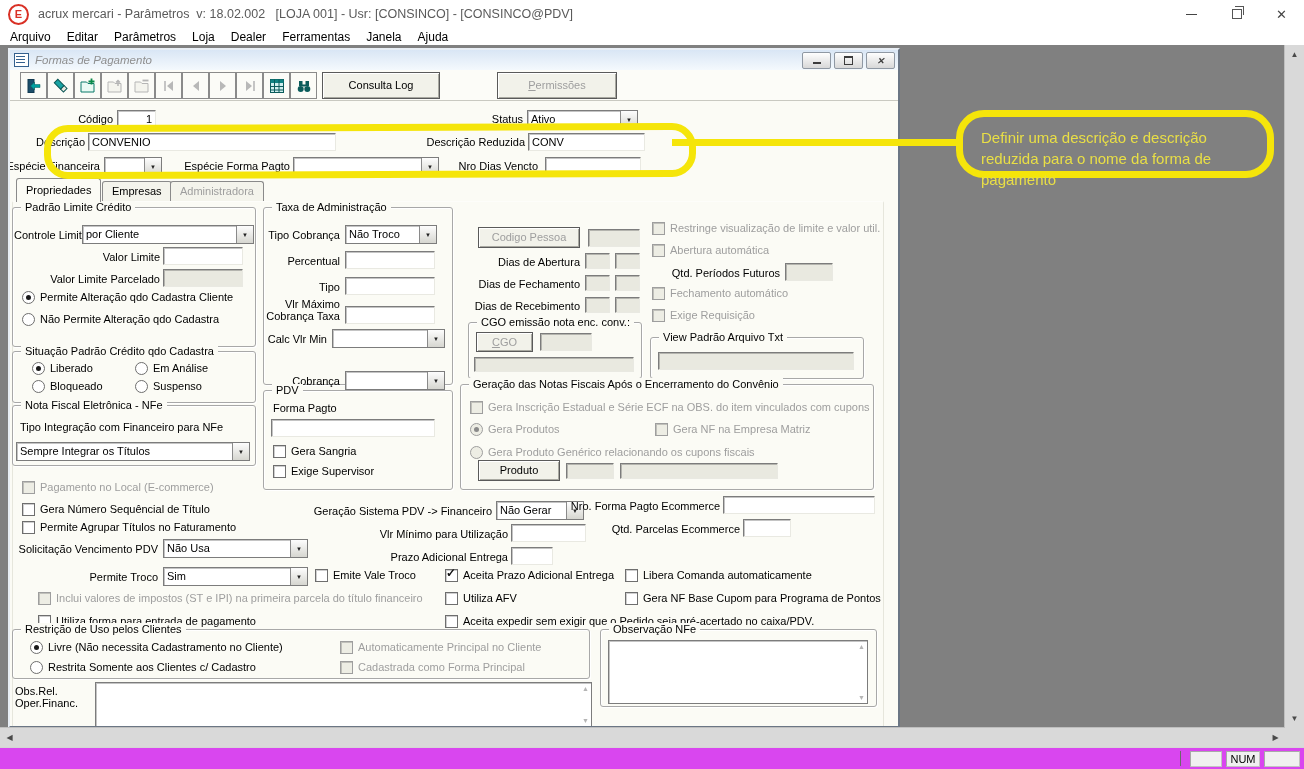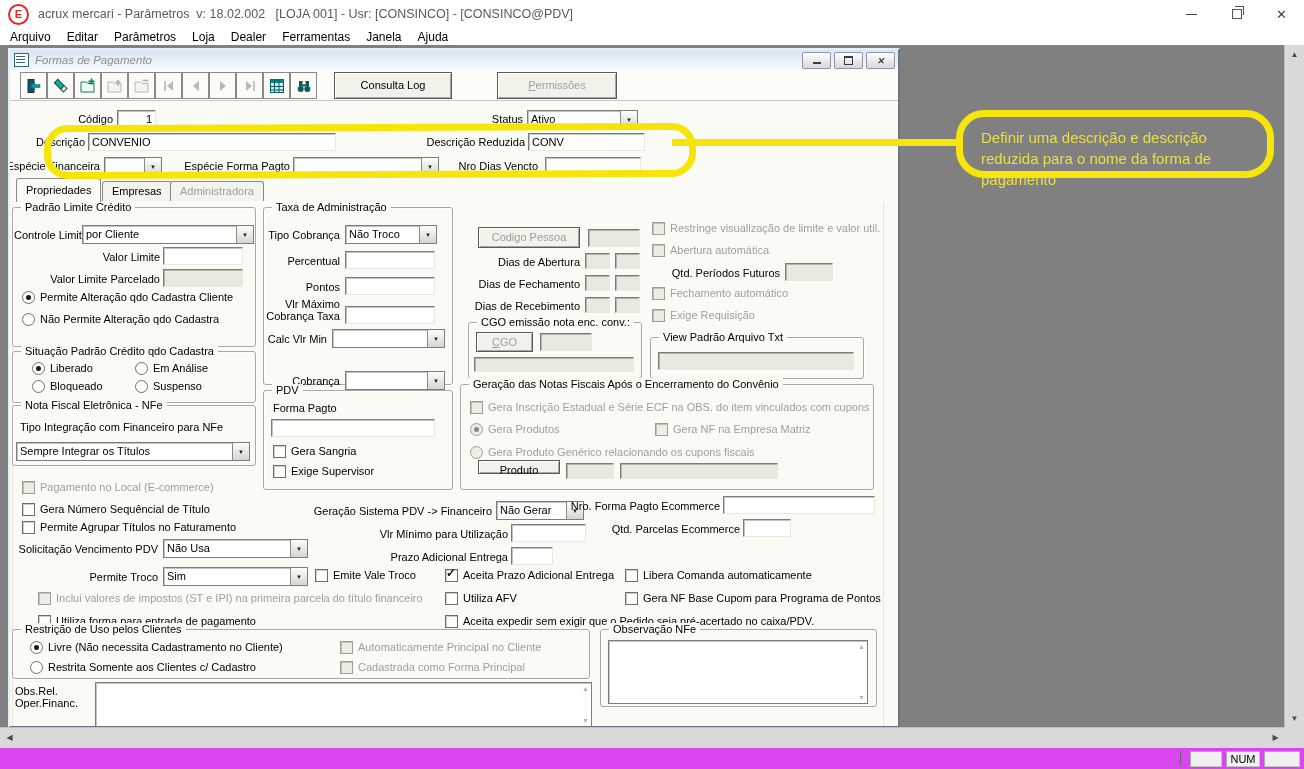--- a/index.html
+++ b/index.html
@@ -37,21 +37,21 @@
        display:flex;align-items:center;justify-content:center;color:#3c3c3c;font-size:9px;}
   .cg-min{width:8px;height:2px;background:#3c3c3c;margin-top:5px;}
   .cg-max{width:7px;height:6px;border:1px solid #3c3c3c;border-top-width:2px;}
   
   .tbar{position:absolute;left:0;top:20px;right:0;height:31px;background:#fcfcf8;border-bottom:1px solid #c9c9c1;
         display:flex;align-items:flex-start;padding:2px 0 0 10px;box-sizing:border-box;}
   .tbtn{width:27px;height:27px;border:1px solid #8a8a8a;background:#fbfbf7;display:flex;align-items:center;justify-content:center;box-sizing:border-box;}
   .bt{background:#f2f2ea;border:1px solid #5a5a5a;box-shadow:inset 1px 1px 0 #fff,inset -1px -1px 0 #a9a9a1;
       font-size:11px;color:#000;text-align:center;box-sizing:border-box;}
   .btu::first-letter{text-decoration:underline;}
-  .tb-log{width:118px;height:27px;margin-left:17px;line-height:25px;}
+  .tb-log{width:118px;height:27px;margin-left:5px;line-height:25px;}
   .tb-perm{position:absolute;left:487px;top:2px;width:120px;height:27px;line-height:25px;color:#9e9e9e;}
   
   .form{position:absolute;left:0;top:51px;right:0;bottom:0;background:#fbfbf5;overflow:hidden;}
   .lb,.lr{position:absolute;white-space:nowrap;line-height:13px;}
   .lr{text-align:right;}
   .d{color:#9e9e9e !important;}
   .in{position:absolute;height:18px;background:#fff;border:1px solid #7c7c7c;border-right-color:#e9e9e2;border-bottom-color:#e9e9e2;
       box-shadow:inset 1px 1px 0 rgba(60,60,60,.3);box-sizing:border-box;padding:2px 3px;white-space:nowrap;overflow:hidden;}
   .di{background:#e9e9e0;}
   .se{position:absolute;height:19px;background:#fff;border:1px solid #7c7c7c;box-shadow:inset 1px 1px 0 rgba(60,60,60,.3);
@@ -356,21 +356,21 @@
         <div class="gp" style="left:253px;top:106px;width:190px;height:178px">
             <span class="gt">Taxa de Administração</span>
           </div>
         <span class="lr" style="left:257px;top:128px;width:73px">Tipo Cobrança</span>
         <div class="se" style="left:335px;top:124px;width:92px">
             <span class="sv">Não Troco</span>
             <span class="da"></span>
           </div>
         <span class="lr" style="left:250px;top:154px;width:80px">Percentual</span>
         <div class="in" style="left:335px;top:150px;width:90px"></div>
-        <span class="lr" style="left:250px;top:180px;width:80px">Pontos</span>
+        <span class="lr" style="left:250px;top:180px;width:80px">Tipo</span>
         <div class="in" style="left:335px;top:176px;width:90px"></div>
         <span class="lr" style="left:248px;top:197px;width:82px;white-space:normal;line-height:12px">Vlr Máximo Cobrança Taxa</span>
         <div class="in" style="left:335px;top:205px;width:90px"></div>
         <span class="lr" style="left:255px;top:232px;width:62px">Calc Vlr Min</span>
         <div class="se" style="left:322px;top:228px;width:113px">
             <span class="sv"></span>
             <span class="da"></span>
           </div>
         <span class="lr" style="left:270px;top:274px;width:60px">Cobrança</span>
         <div class="se" style="left:335px;top:270px;width:100px">
@@ -458,21 +458,21 @@
             <span>Gera Produtos</span>
           </div>
         <div class="ck d" style="left:645px;top:322px">
             <span class="bx"></span>
             <span>Gera NF na Empresa Matriz</span>
           </div>
         <div class="rd d" style="left:460px;top:345px">
             <span class="ro"></span>
             <span>Gera Produto Genérico relacionando os cupons fiscais</span>
           </div>
-        <div class="bt" style="left:468px;top:359px;width:82px;height:14px;position:absolute;line-height:19px">Produto</div>
+        <div class="bt" style="left:468px;top:359px;width:82px;height:21px;position:absolute;line-height:19px">Produto</div>
         <div class="in di" style="left:556px;top:362px;width:48px;height:16px"></div>
         <div class="in di" style="left:610px;top:362px;width:158px;height:16px"></div>
 
         <div class="gp" style="left:2px;top:528px;width:578px;height:50px">
             <span class="gt">Restrição de Uso pelos Clientes</span>
           </div>
         <div class="rd c" style="left:20px;top:540px">
             <span class="ro"></span>
             <span>Livre (Não necessita Cadastramento no Cliente)</span>
           </div>

